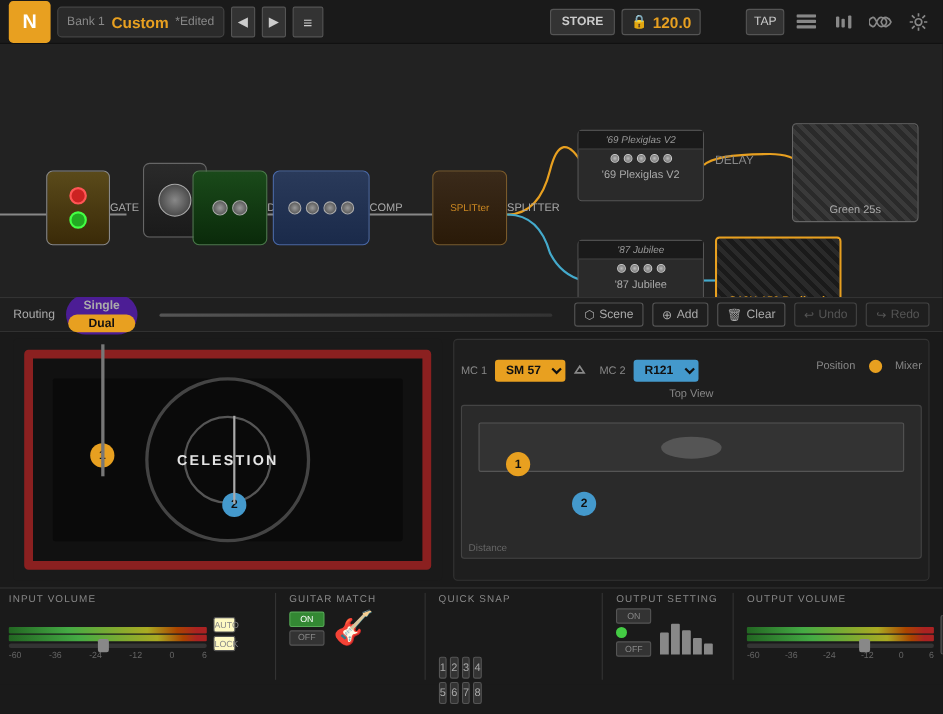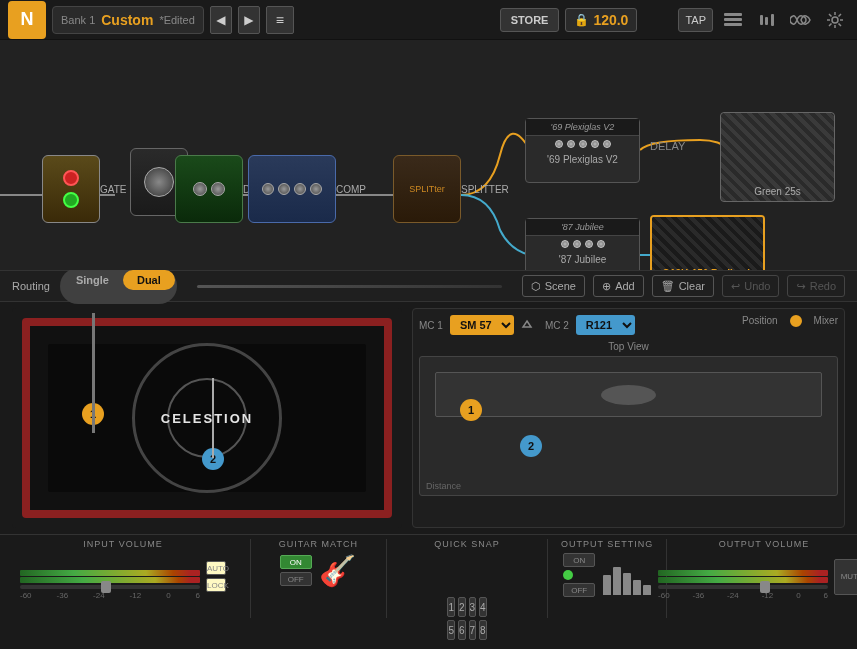--- a/index.html
+++ b/index.html
@@ -121,24 +121,25 @@
       background: #1f1f1f;
       height: 32px;
       padding: 0 12px;
       border-top: 1px solid #333;
       border-bottom: 1px solid #333;
       gap: 10px;
     }
     .routing-label { color: #aaa; font-size: 11px; }
     .toggle-group {
       display: flex;
-      background: #404040;
+      background: #4c1d95;
       border-radius: 20px;
       padding: 2px;
       height: 36px;
+      flex-direction: column;
     }
     .toggle-btn {
       border: none; cursor: pointer;
       border-radius: 18px;
       padding: 0 14px;
       height: 20px;
       font-size: 11px;
       font-weight: bold;
     }
     .toggle-btn.active { background: #e8a020; color: #111; }
@@ -226,21 +227,21 @@
     
     .mic-panel {
       flex: 1;
       background: #1e1e1e;
       border: 1px solid #333;
       border-radius: 4px;
       padding: 6px;
     }
     .mic-panel-header {
       display: flex; gap: 12px; margin-bottom: 6px;
-      font-size: 10px; color: #888;
+      font-size: 10px; color: #888; margin-top: 12px;
     }
     .mic-select {
       display: flex; align-items: center; gap: 4px;
     }
     .mic-dropdown {
       background: #e8a020; color: #111; border: none;
       border-radius: 3px; padding: 2px 6px; font-size: 11px; font-weight: bold;
       height: 20px; cursor: pointer;
     }
     .topview-label {
@@ -287,21 +288,21 @@
       background: #1a1a1a;
       height: 88px;
       border-top: 1px solid #333;
       padding: 4px 8px;
       gap: 8px;
       align-items: flex-start;
     }
     .bottom-section {
       display: flex;
       flex-direction: column;
-      align-items: center;
+      align-items: flex-start;
       gap: 2px;
     }
     .bottom-title {
       font-size: 9px; color: #888; text-transform: uppercase; letter-spacing: 1px;
       margin-bottom: 2px;
     }
 
     .divider-v {
       width: 1px; background: #333; align-self: stretch; margin: 0 4px;
     }

